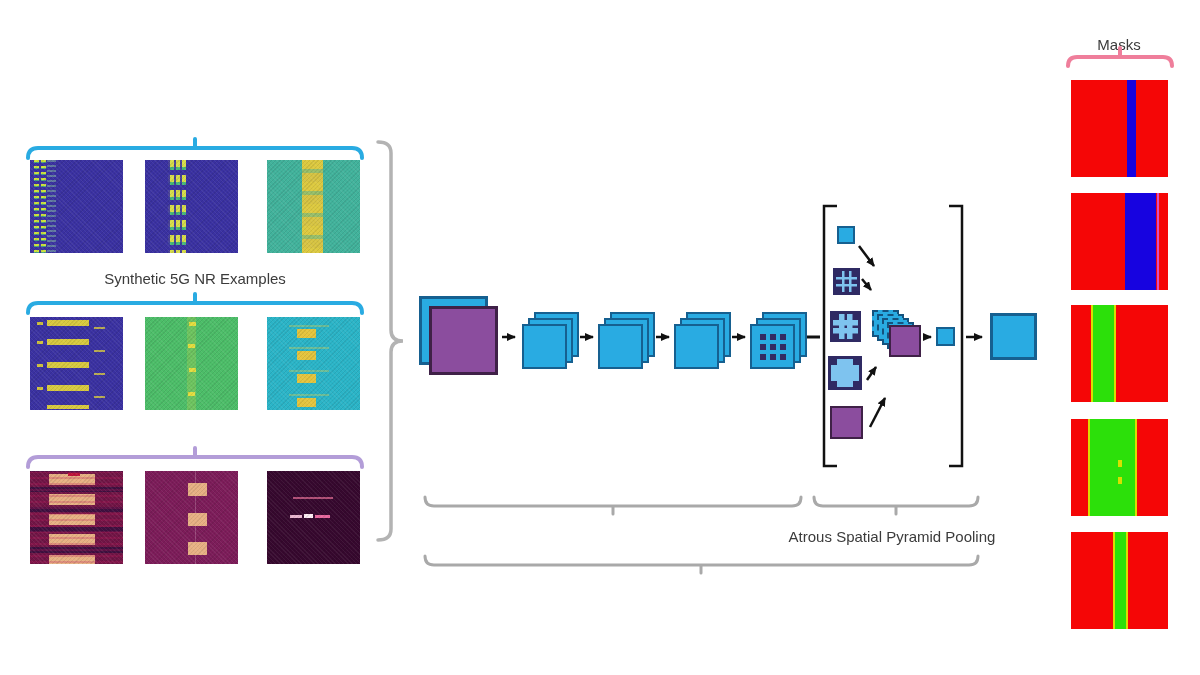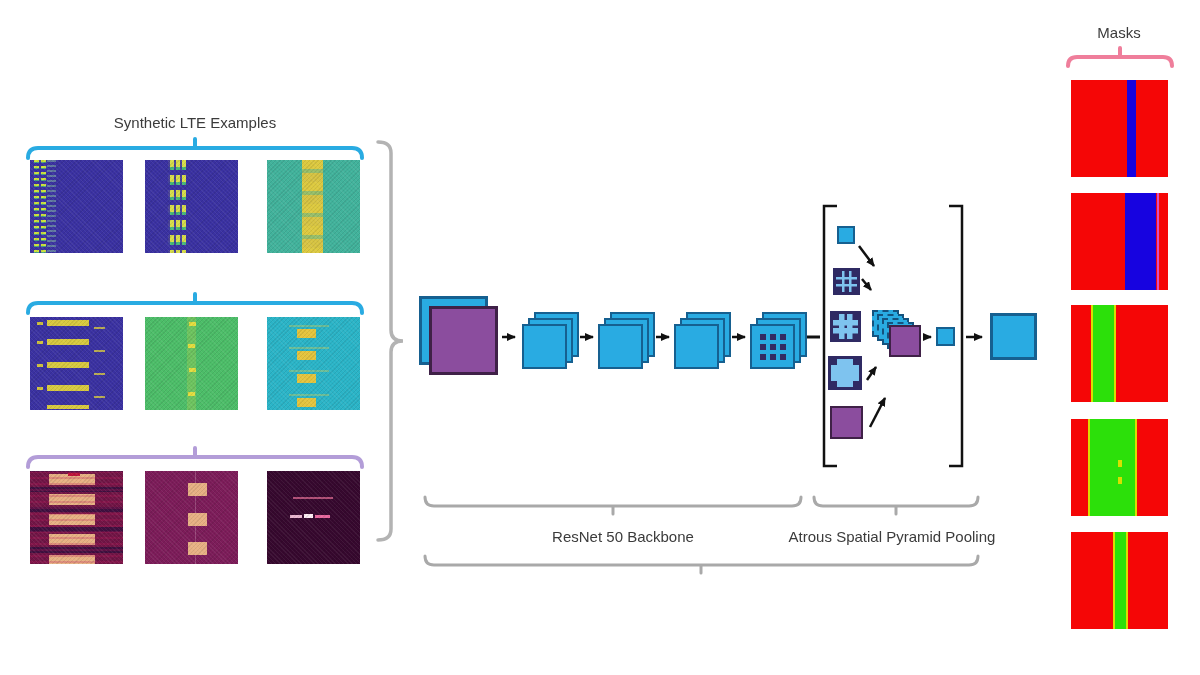--- a/index.html
+++ b/index.html
@@ -109,23 +109,22 @@
   .m3-g{left:20.5%;width:25.5%;}
   .m4-g{left:18%;width:50.5%;}
   .m5-g{left:43.5%;width:15.5%;}
   .dot{position:absolute;width:4px;height:7px;background:#d8e000;bottom:auto;}
 </style>
 </head>
 <body>
 
 <div id="canvas">
 
-  <div class="lbl" style="left:45px;top:114px;width:300px">Synthetic LTE Examples</div>
-  <div class="lbl" style="left:1069px;top:24px;width:100px">Masks</div>
-  <div class="lbl" style="left:473px;top:528px;width:300px">ResNet 50 Backbone</div>
+  <div class="lbl" style="left:45px;top:270px;width:300px">Synthetic 5G NR Examples</div>
+  <div class="lbl" style="left:1069px;top:36px;width:100px">Masks</div>
   <div class="lbl" style="left:742px;top:528px;width:300px">Atrous Spatial Pyramid Pooling</div>
 
   <div class="sp sp-a1" style="left:30px;top:160px">
       <i class="f1"></i>
       <i class="f2"></i>
     </div>
   <div class="sp sp-b1" style="left:145px;top:160px">
       <i class="f1"></i>
     </div>
   <div class="sp sp-c1" style="left:267px;top:160px">

